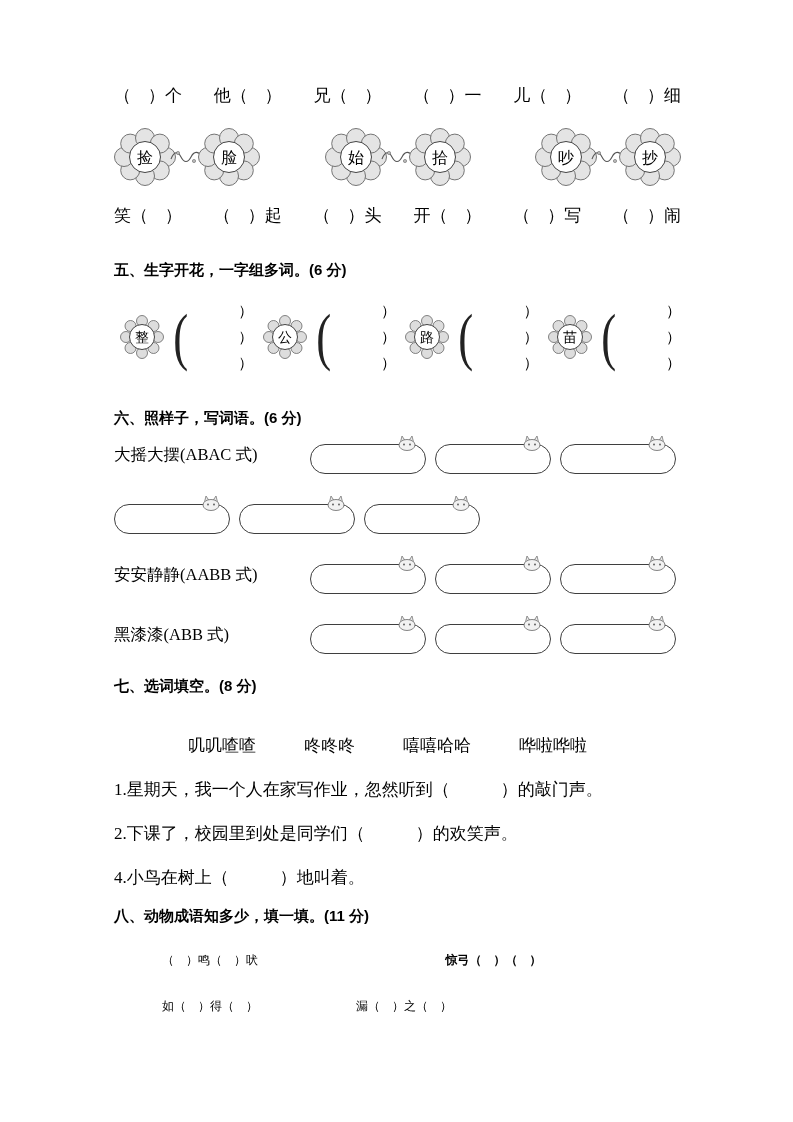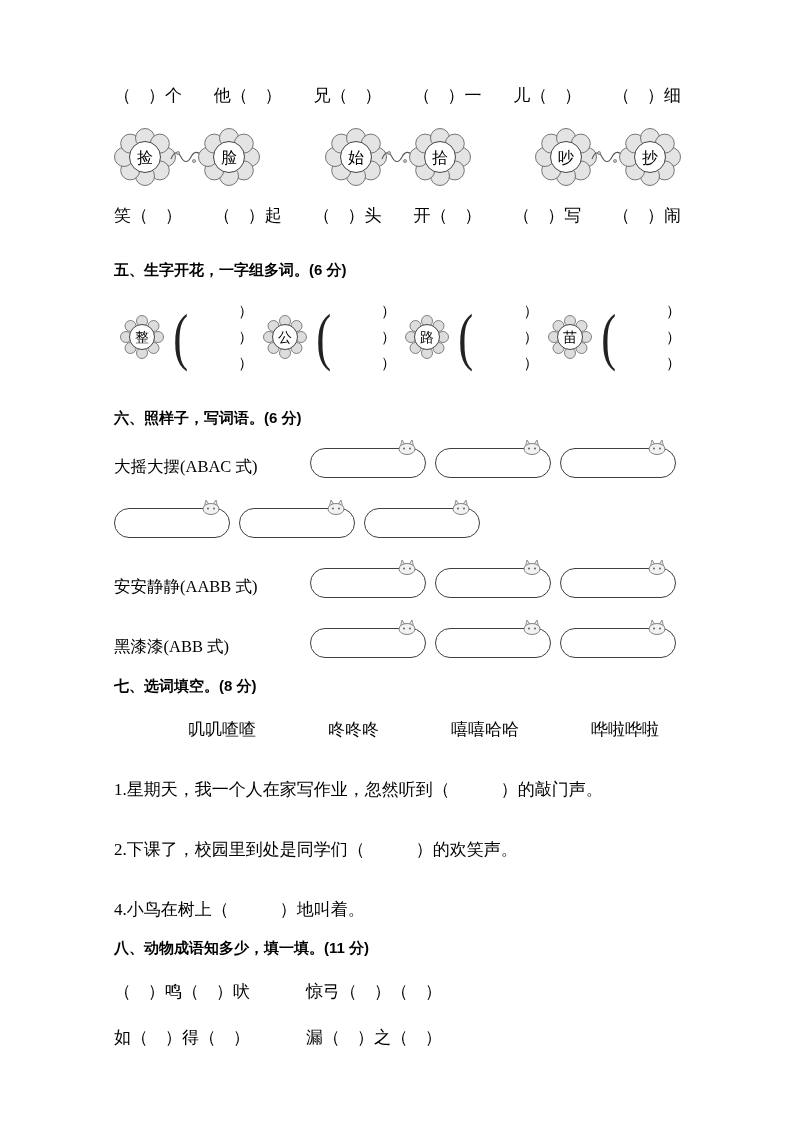--- a/index.html
+++ b/index.html
@@ -81,21 +81,21 @@
   .s5-blanks { display: flex; flex-direction: column; }
   .s5-blank {
     display: block;
     width: 62px;
     text-align: right;
     font-size: 15px;
     line-height: 26px;
   }
   .s6-row {
     display: flex;
-    align-items: flex-end;
+    align-items: flex-start;
     margin-top: 26px;
     height: 34px;
   }
   .s6-row.first { margin-top: 14px; }
   .s6-label {
     width: 196px;
     font-size: 16.5px;
     flex-shrink: 0;
   }
   .s6-boxes { display: flex; gap: 9px; }
@@ -104,41 +104,42 @@
     width: 116px;
     height: 30px;
     border: 1.3px solid #3f3f3f;
     border-radius: 15px;
     box-sizing: border-box;
     background: #fff;
   }
   .cat-icon { position: absolute; top: -10px; right: 8px; }
   .word-bank {
     display: flex;
-    gap: 72px;
+    gap: 48px;
     padding-left: 74px;
-    margin-top: 20px;
+    margin-top: 36px;
     font-size: 17px;
     line-height: 24px;
   }
   .fill-item {
-    margin: 36px 0 0 0;
+    margin: 20px 0 0 0;
     font-size: 17px;
     line-height: 24px;
   }
   .s8-row {
     display: flex;
     margin-top: 22px;
-    font-size: 17px;
+    font-size: 12px;
     line-height: 24px;
+    text-align: center;
   }
   .s8-row.r1 { margin-top: 20px; }
   .s8-c1 { width: 192px; flex-shrink: 0; }
   .s8-c2 { width: 196px; flex-shrink: 0; }
-  .s8-c3 { flex: 1; }
+  .s8-c3 { flex: 1; font-weight: bold; }
 </style>
 </head>
 <body>
 
 <div class="page">
 
   <div class="blank-row">
     <span>（　）个</span>
     <span>他（　）</span>
     <span>兄（　）</span>

